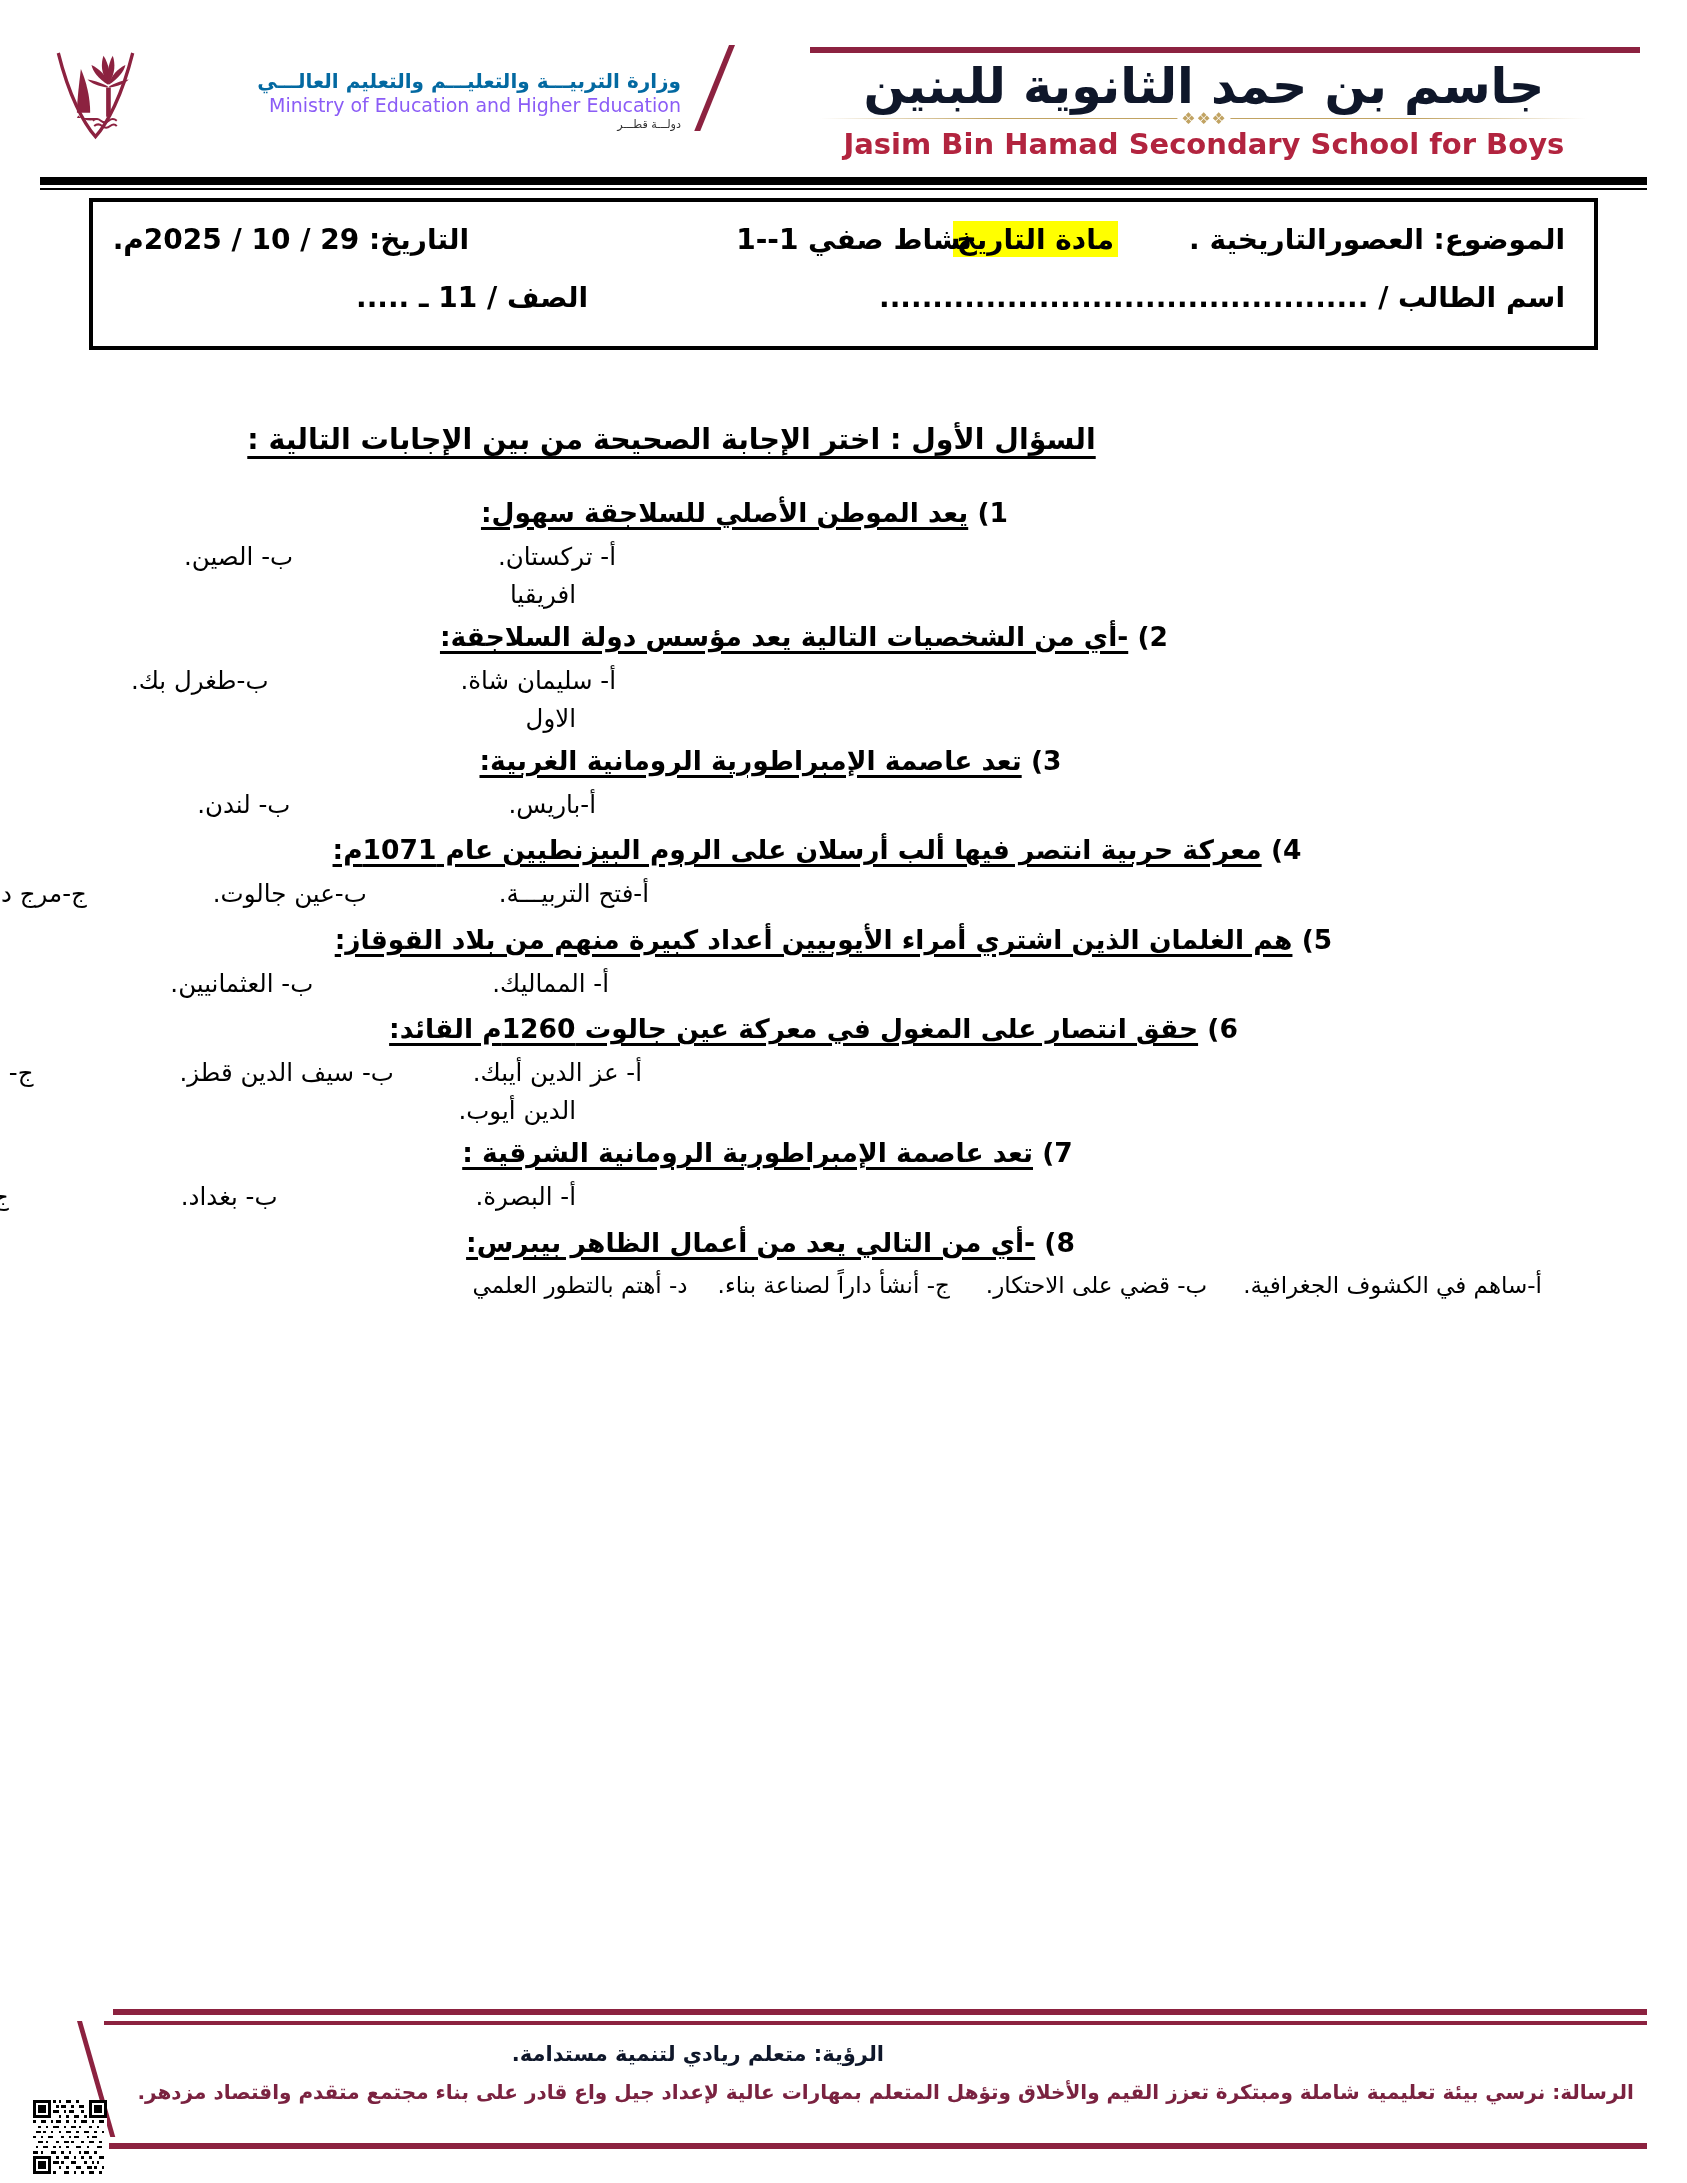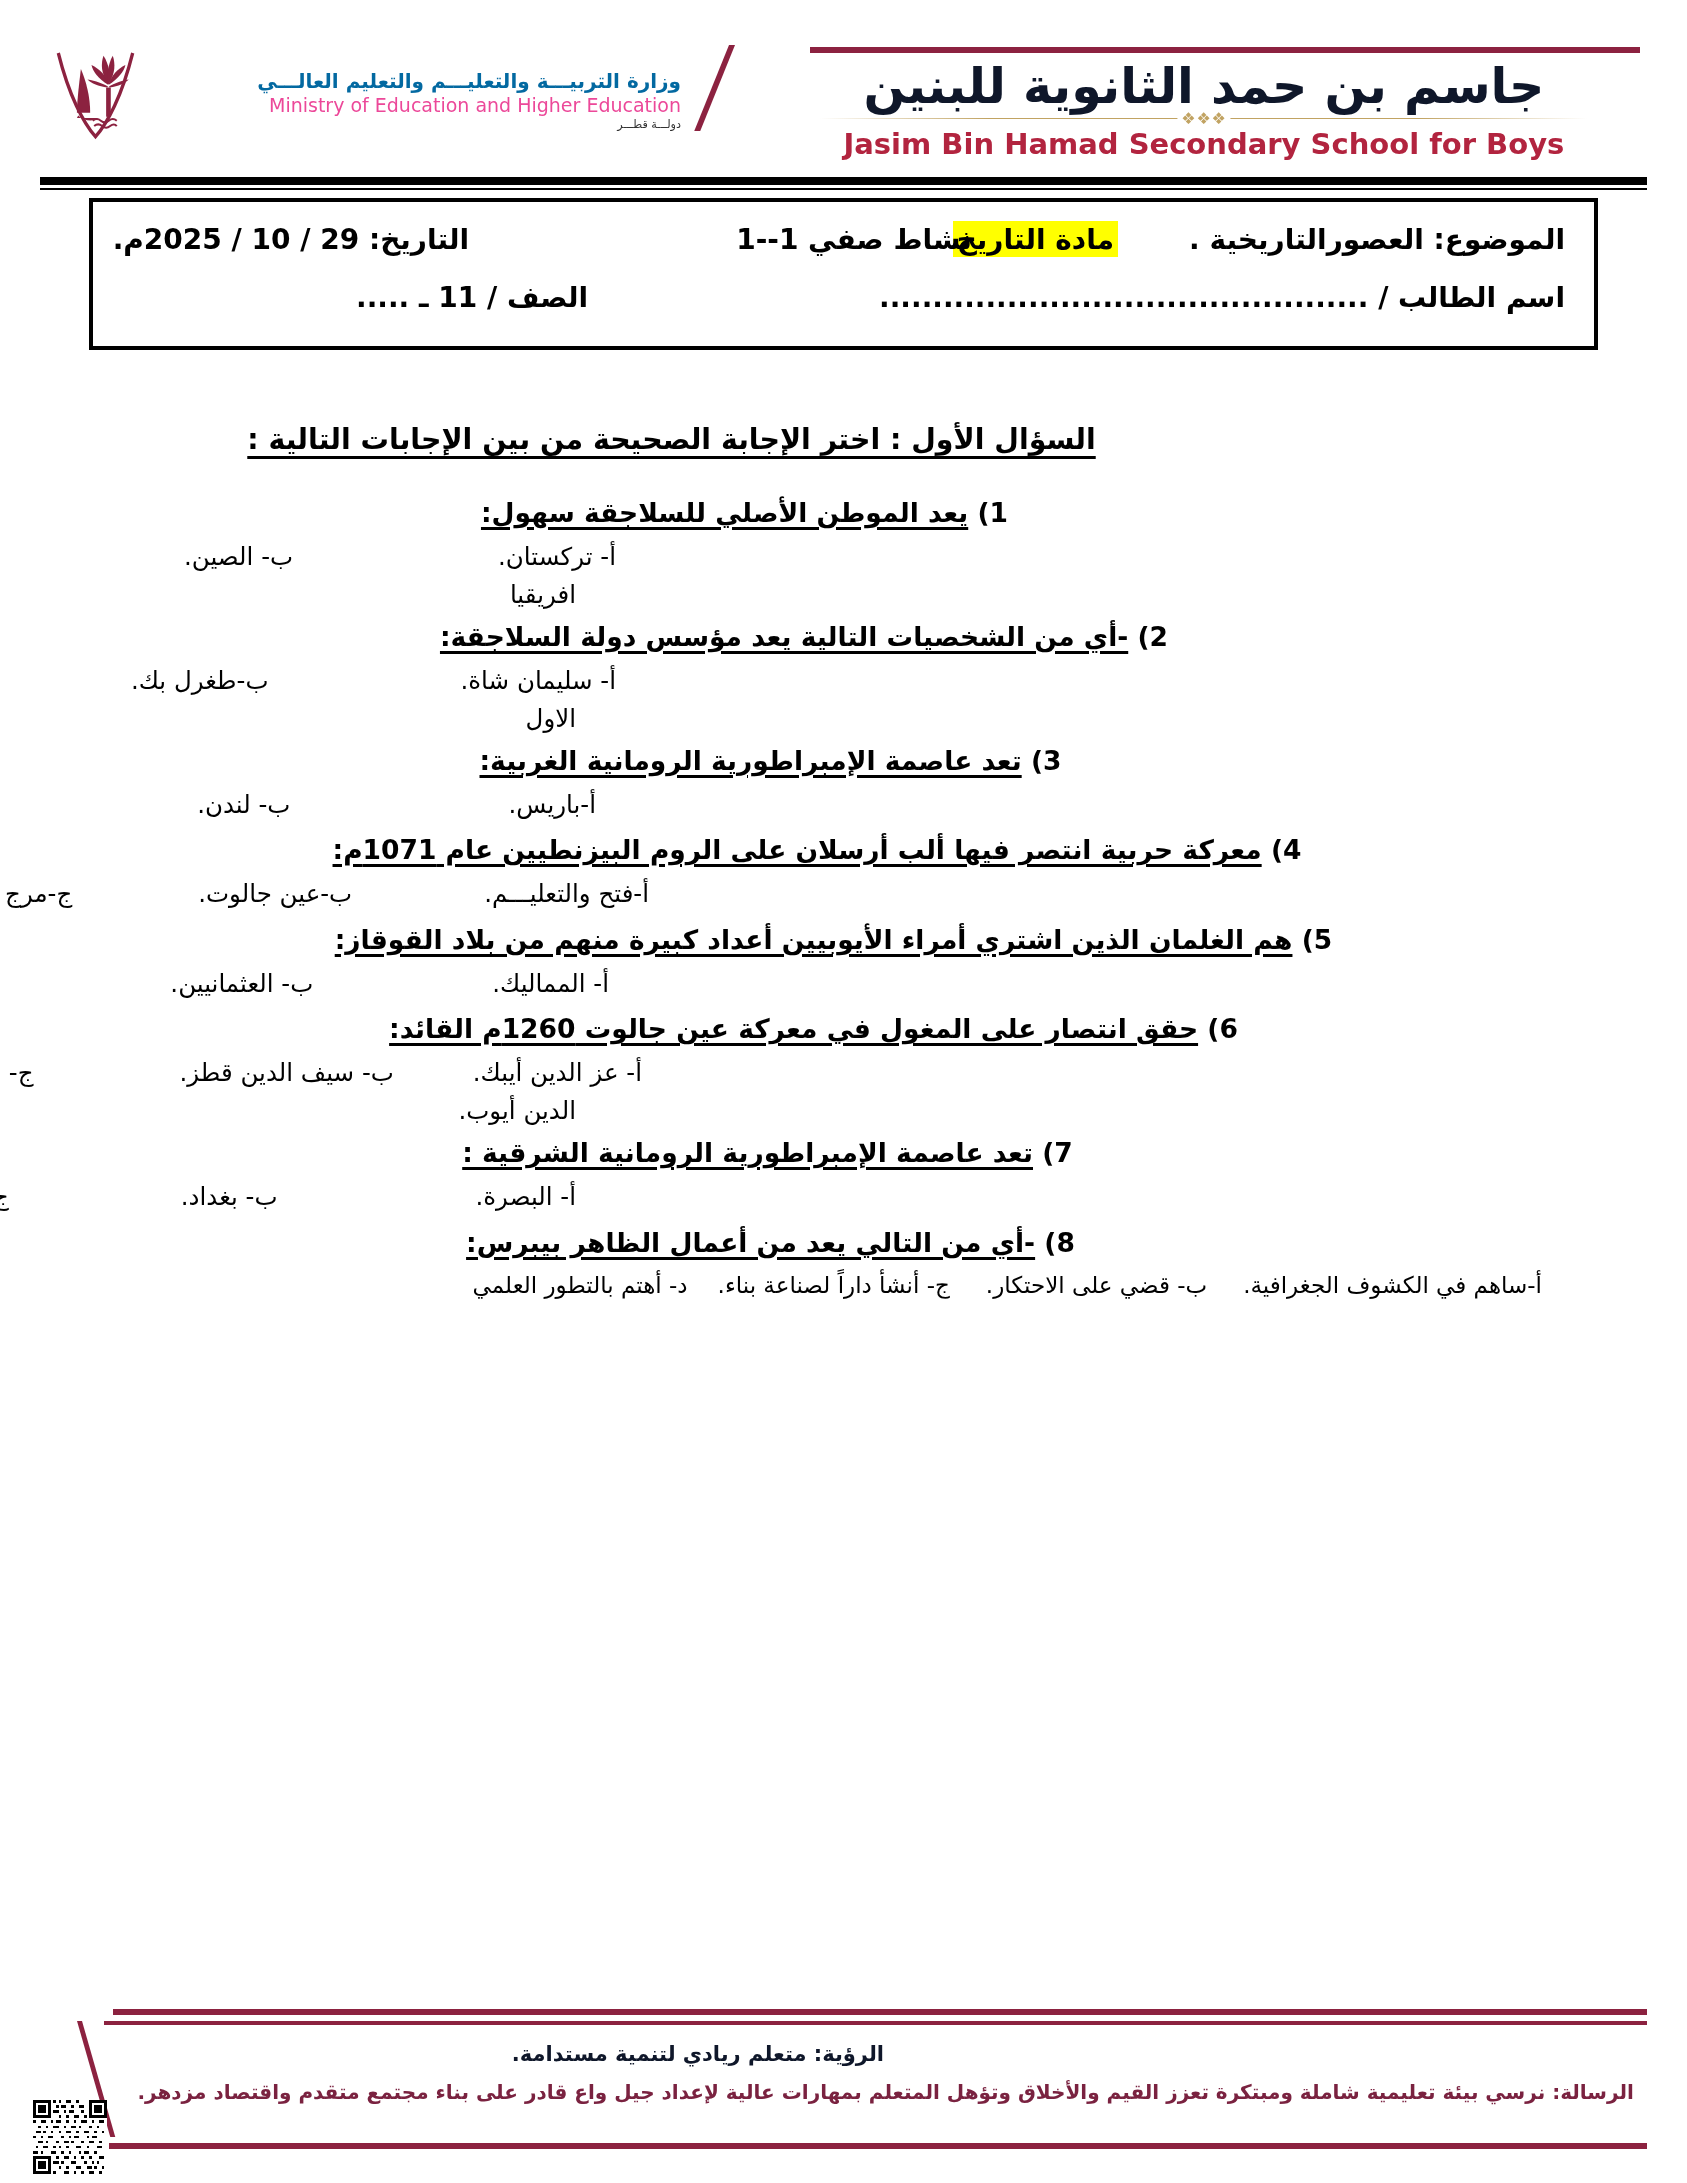--- a/index.html
+++ b/index.html
@@ -124,21 +124,21 @@
   }
   .min-ar {
     font-size: 20px;
     color: #0369a1;
     font-weight: bold;
     white-space: nowrap;
     letter-spacing: 0.7px;
   }
   .min-en {
     font-size: 19px;
-    color: #ec4899;
+    color: #8b5cf6;
     direction: ltr;
     text-align: right;
     white-space: nowrap;
     margin-top: 1.3px;
   }
   .min-state {
     font-size: 11.2px;
     color: #333;
     margin-top: 2px;
     letter-spacing: 1.3px;
@@ -477,21 +477,21 @@
 
       </div>
     </div>
 
     <div class="question-block qb4">
       <div class="q-line">
         <span class="q-num">4)</span>
         <span class="q-text">معركة حربية انتصر فيها ألب أرسلان على الروم البيزنطيين عام 1071م:</span>
       </div>
       <div class="opts">
-        <span class="opt o-a">أ-فتح والتعليـــم.</span>
+        <span class="opt o-a">أ-فتح التربيـــة.</span>
         <span class="opt o-b">ب-عين جالوت.</span>
         <span class="opt o-c">ج-مرج دابق.</span>
 
       </div>
     </div>
 
     <div class="question-block qb5">
       <div class="q-line">
         <span class="q-num">5)</span>
         <span class="q-text">هم الغلمان الذين اشتري أمراء الأيوبيين أعداد كبيرة منهم من بلاد القوقاز:</span>

